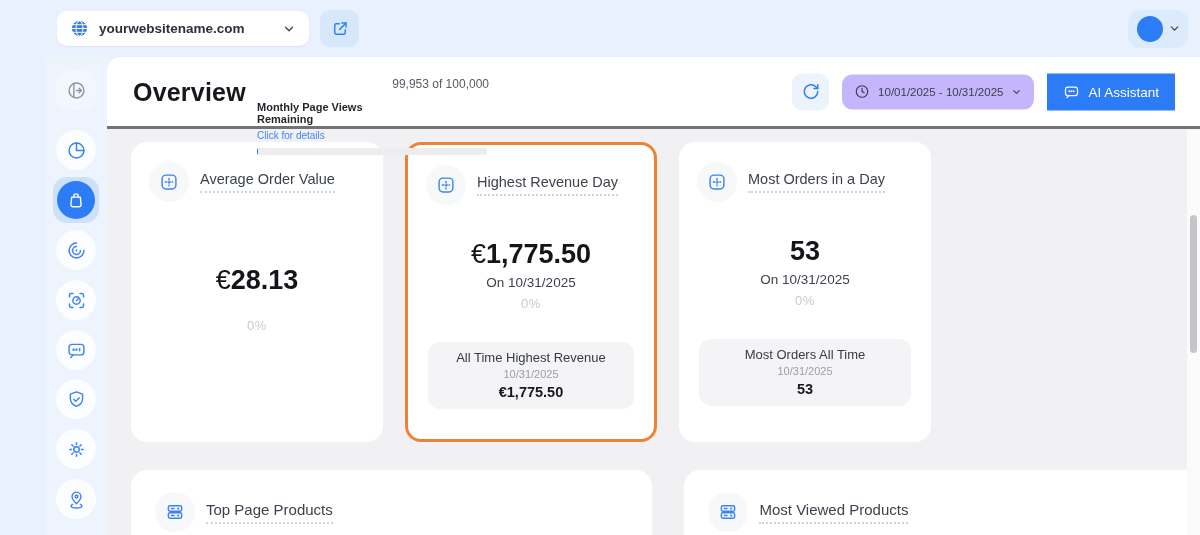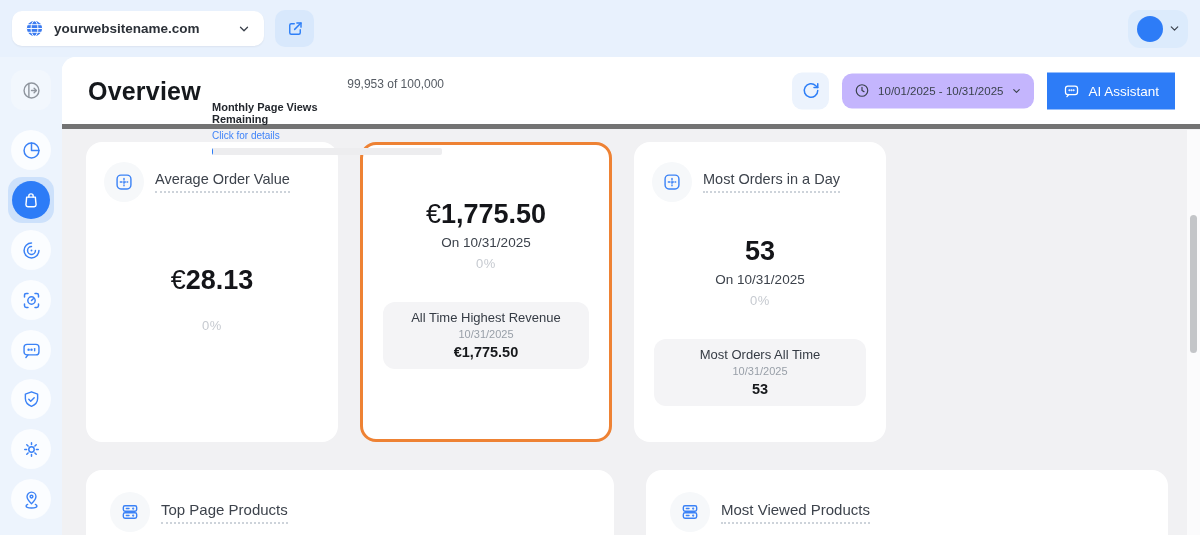--- a/index.html
+++ b/index.html
@@ -1,18 +1,18 @@
 <!DOCTYPE html>
 <html><head>
 <meta charset="utf-8">
 <style>
   * { margin:0; padding:0; box-sizing:border-box; }
   html,body { width:1200px; height:535px; overflow:hidden; }
   body { font-family:"Liberation Sans", sans-serif; }
-  .app { position:relative; width:1200px; height:535px; background:#e8f1fd; }
+  .app { position:relative; width:1200px; height:535px; background:#e8f1fd;padding-left:45px; }
 
   
   .topbar { height:57px; display:flex; align-items:center; padding:0 12px; }
   .site-selector { display:flex; align-items:center; gap:10px; width:252px; height:35px;
     background:#fff; border-radius:10px; padding:0 13px; cursor:pointer;
     box-shadow:0 1px 2px rgba(16,24,40,.06); }
   .site-selector .label { font-size:13.5px; font-weight:600; color:#2c3138; }
   .site-selector .chev { margin-left:auto; color:#3a414b; }
   .ext-btn { margin-left:11px; width:39px; height:37px; border:none; border-radius:10px;
     background:#d8e8fc; color:#2e7ff7; display:flex; align-items:center; justify-content:center; cursor:pointer; }
@@ -35,21 +35,21 @@
   .side-item.i4 { margin-top:7px; }
   .side-item.i5 { margin-top:10px; }
   .side-item.i6 { margin-top:10px; }
   .side-item.i7 { margin-top:9px; }
   .side-item.i8 { margin-top:10px; }
   .side-item.i9 { margin-top:10px; }
 
   .main { flex:1; background:#fff; border-top-left-radius:14px; display:flex; flex-direction:column; overflow:hidden; }
 
   
-  .page-header { position:relative; height:72px; flex-shrink:0; border-bottom:5px solid #737373; background:#fff; }
+  .page-header { position:relative; height:72px; flex-shrink:0; border-bottom:3px solid #737373; background:#fff; }
   .page-title { position:absolute; left:26px; top:50%; transform:translateY(-50%);
     font-size:25px; font-weight:700; color:#15181c; letter-spacing:.2px; }
   .pv-block { position:absolute; left:150px; top:16px; width:232px; }
   .pv-top { display:flex; align-items:flex-start; }
   .pv-label { font-size:11px; font-weight:700; color:#23272d;margin-top:28px; }
   .pv-count { font-size:12px; color:#555b63; margin-left:7px; margin-top:4px; white-space:nowrap; }
   .pv-link { font-size:10px; color:#3f83f8; cursor:pointer; display:inline-block; margin-top:1px; }
   .pv-bar { margin-top:5px; width:230px; height:7px; background:#ededef; border-radius:2px; overflow:hidden; }
   .pv-fill { height:100%; width:0.5%; background:#2d7cf7; }
   .header-actions { position:absolute; right:25px; top:50%; transform:translateY(-50%);
@@ -298,20 +298,29 @@
               </div>
               <span class="card-title">Average Order Value</span>
             </div>
             <div class="v-center mt-solo">
               <div class="big-value"><span class="cur">€</span><span>28.13</span></div>
             </div>
             <div class="change solo">0%</div>
           </div>
 
           <div class="stat-card highlight">
+            <div class="card-head">
+              <div class="icon-circle">
+                <svg width="20" height="20" viewBox="0 0 24 24" fill="none" stroke="currentColor" stroke-width="1.7" stroke-linecap="round">
+                    <rect x="3.7" y="3.7" width="16.6" height="16.6" rx="4.6"></rect>
+                    <path d="M12 7.6v8.8M7.6 12h8.8" stroke-dasharray="2 2"></path>
+                  </svg>
+              </div>
+              <span class="card-title">Highest Revenue Day</span>
+            </div>
             <div class="v-center mt-dated">
               <div class="big-value"><span class="cur">€</span><span>1,775.50</span></div>
             </div>
             <div class="date-line">On 10/31/2025</div>
             <div class="change dated">0%</div>
             <div class="all-time-box">
               <div class="atb-label">All Time Highest Revenue</div>
               <div class="atb-date">10/31/2025</div>
               <div class="atb-value">€1,775.50</div>
             </div>

